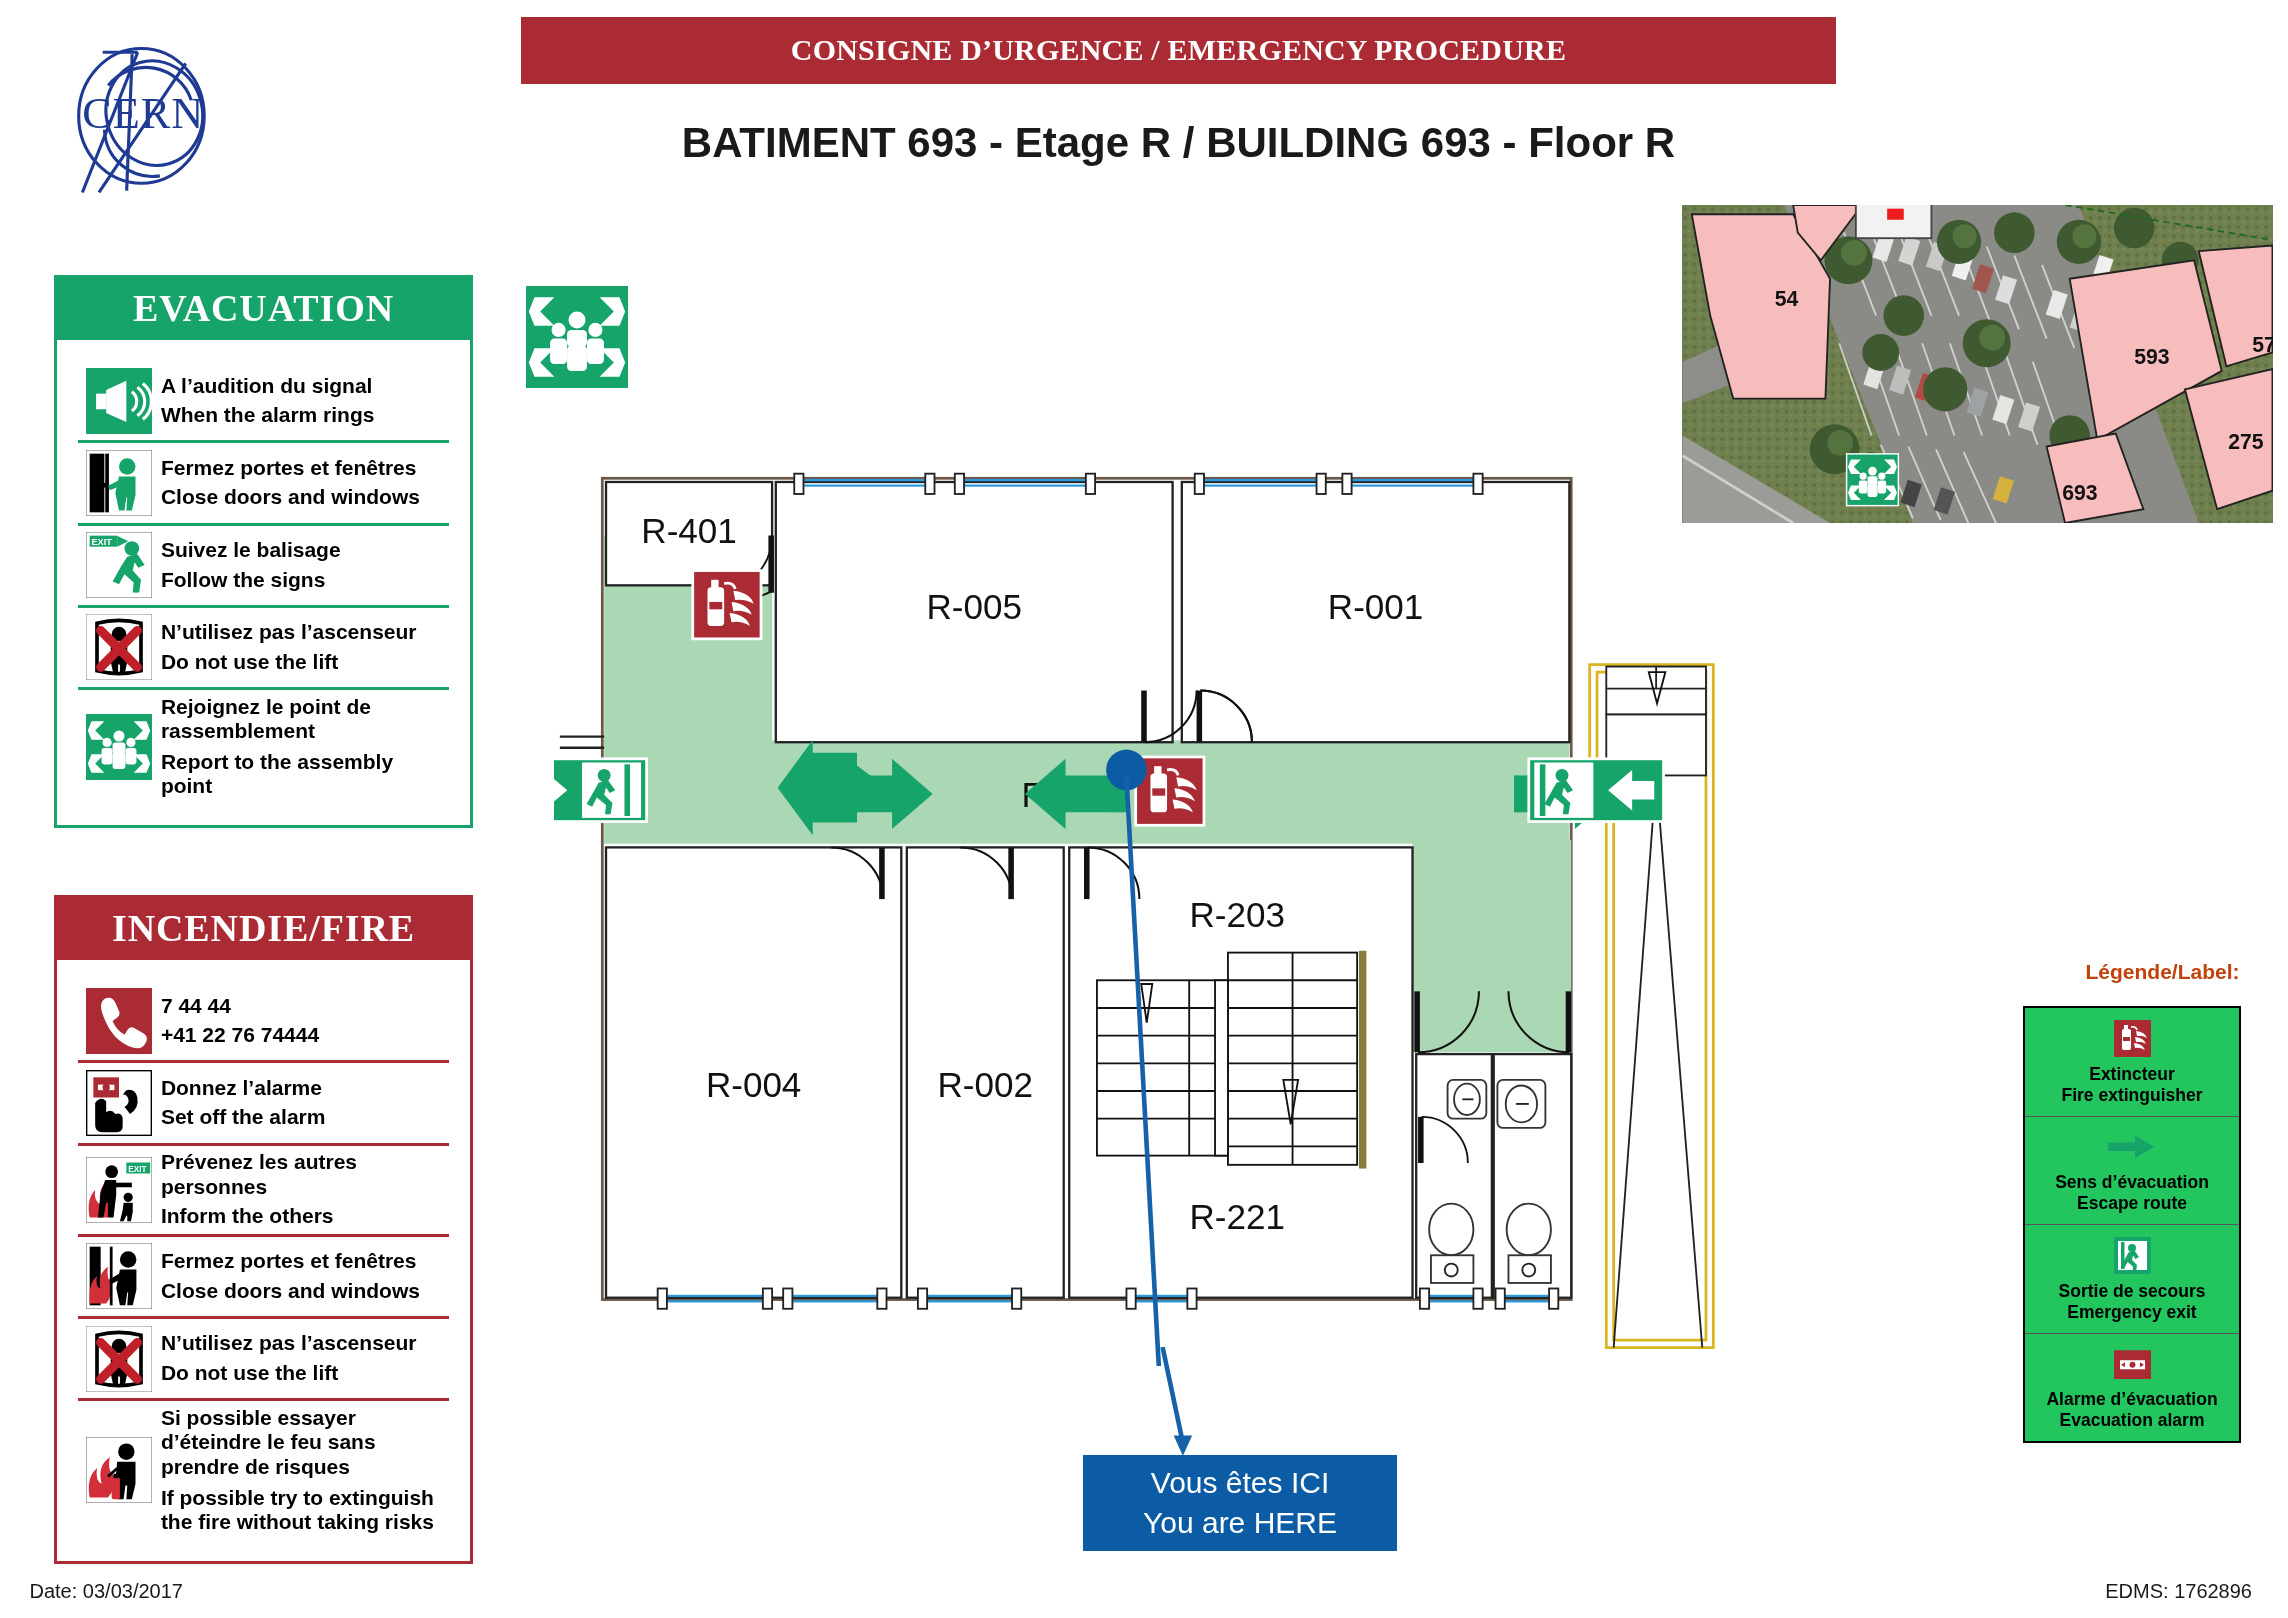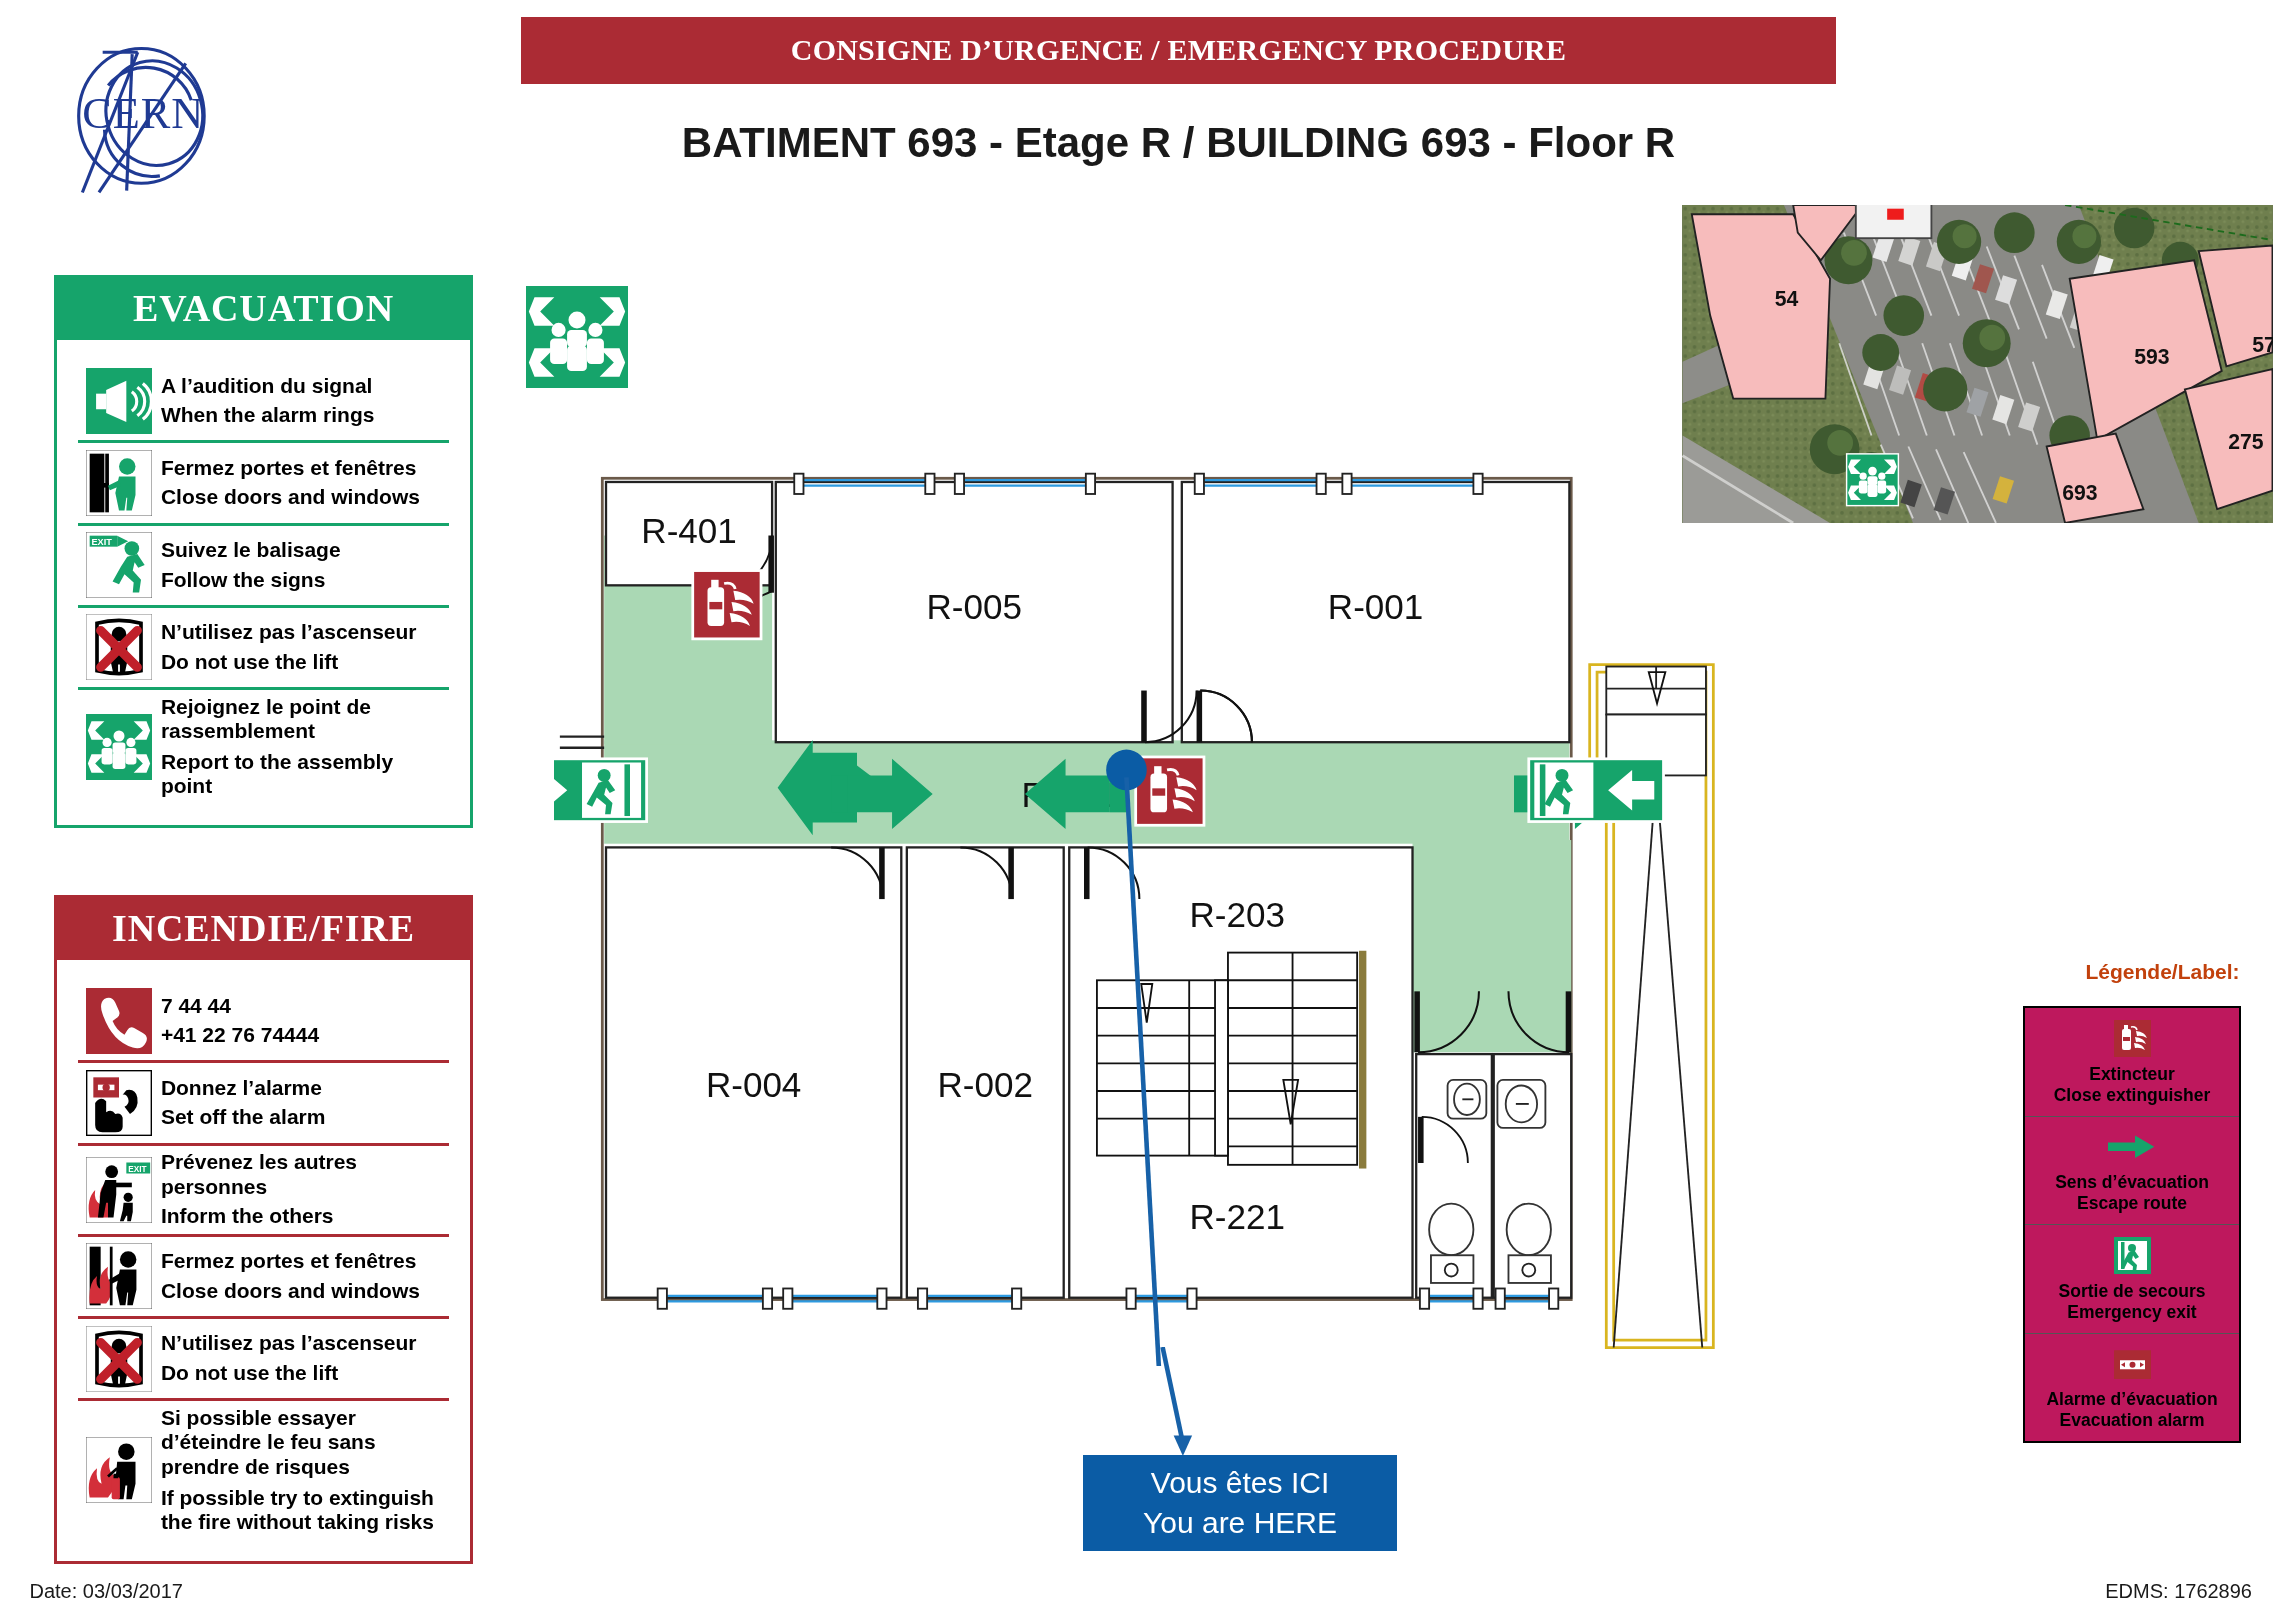--- a/index.html
+++ b/index.html
@@ -74,21 +74,21 @@
   
   #here-box{
     left:1083px;top:1455px;width:314px;height:96px;
     background:#0b5ca5;color:#fff;
     display:flex;flex-direction:column;align-items:center;justify-content:center;
     font-size:30px;line-height:1.32;
   }
 
   
   #legend-title{left:2047px;top:960px;width:231px;text-align:center;font-weight:bold;font-size:21px;color:#c2410c;}
-  #legend-box{left:2023px;top:1006px;width:214px;border:2.8px solid #000;background:#be185d;}
+  #legend-box{left:2023px;top:1006px;width:214px;border:2.8px solid #000;background:#22c55e;}
   .lg-row{border-bottom:1.8px solid #555;padding:10px 3.7px 10px 3.7px;text-align:center;}
   .lg-row:last-child{border-bottom:none;}
   .lg-ico{height:41px;display:flex;align-items:center;justify-content:center;margin-bottom:4.6px;}
   .lg-fr,.lg-en{font-weight:bold;font-size:17.5px;color:#000;line-height:1.2;}
 
   
   #footer-date{left:29.5px;top:1580px;font-size:20px;color:#1a1a1a;}
   #footer-edms{right:37px;top:1580px;font-size:20px;color:#1a1a1a;}
 
   
@@ -749,21 +749,21 @@
         <rect x="18" y="34" width="14" height="8" fill="#ab2b34"></rect>
         <path d="M34 14 q10 -2 12 6" fill="none" stroke="#fff" stroke-width="3"></path>
         <g fill="#fff">
             <path d="M44 22 q18 2 22 14 q-10 -6 -20 -4 z"></path>
             <path d="M42 34 q18 2 22 14 q-10 -6 -20 -4 z"></path>
             <path d="M40 46 q18 2 22 14 q-10 -6 -20 -4 z"></path>
           </g>
       </svg>
     </div>
     <div class="lg-fr">Extincteur</div>
-    <div class="lg-en">Close extinguisher</div>
+    <div class="lg-en">Fire extinguisher</div>
   </div>
 
   <div class="lg-row">
     <div class="lg-ico">
       <svg width="48" height="29.5" viewBox="0 0 110 60">
         <polygon points="0,20 62,20 62,4 106,30 62,56 62,40 0,40" fill="#16a46b"></polygon>
       </svg>
     </div>
     <div class="lg-fr">Sens d’évacuation</div>
     <div class="lg-en">Escape route</div>

